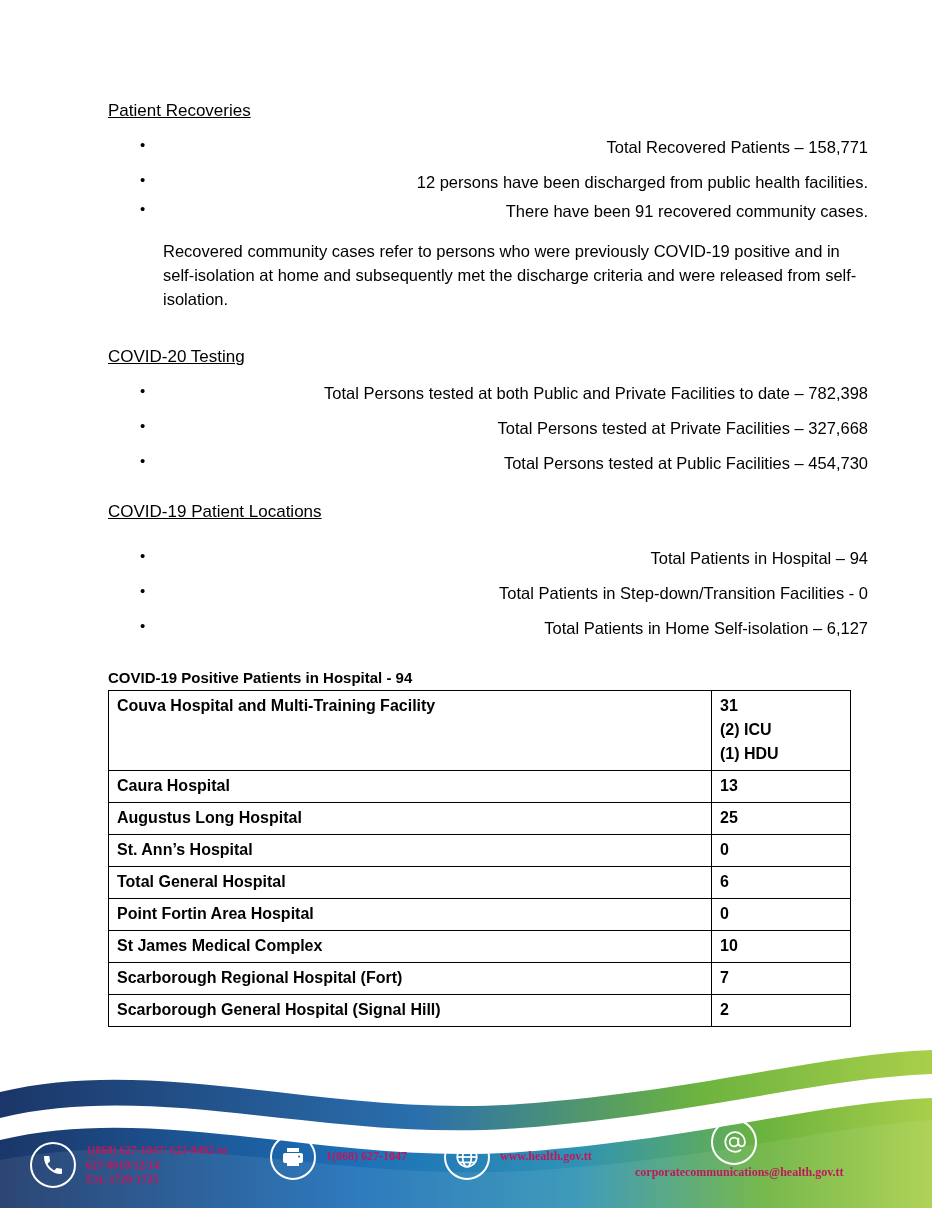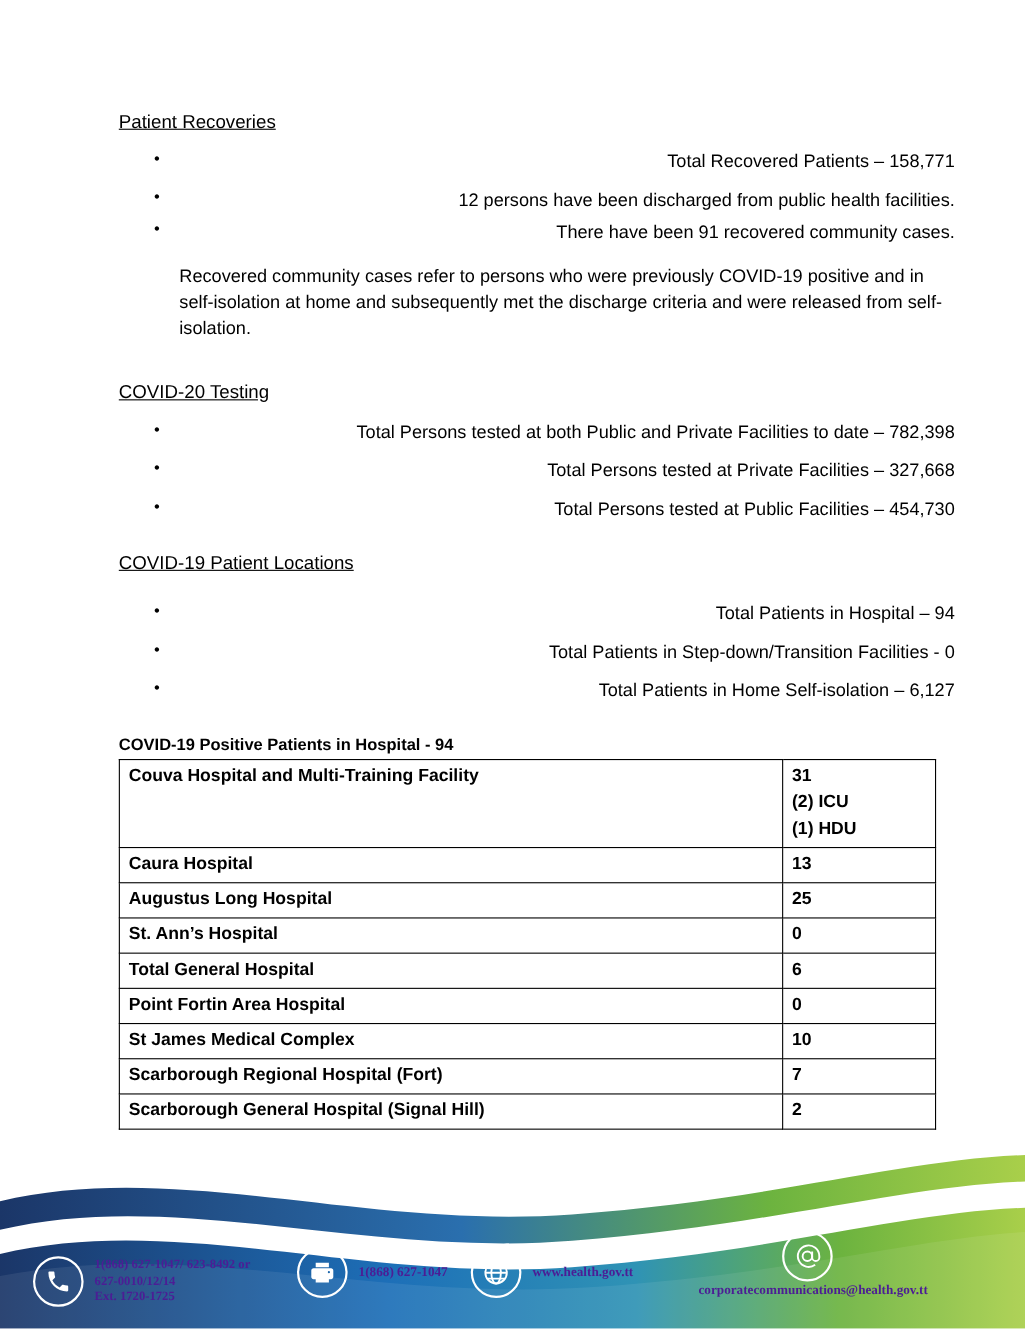--- a/index.html
+++ b/index.html
@@ -128,21 +128,21 @@
     left: 0;
     bottom: 14px;
     width: 932px;
     height: 60px;
   }
 
   .contact {
     position: absolute;
     display: flex;
     align-items: center;
-    color: #4c1d95;
+    color: #be185d;
   }
 
   .contact .circle {
     width: 42px;
     height: 42px;
     border-radius: 50%;
     border: 2px solid #ffffff;
     display: flex;
     align-items: center;
     justify-content: center;
@@ -153,21 +153,21 @@
     margin-left: 10px;
     font-family: "Liberation Serif", serif;
     font-weight: bold;
     font-size: 11.5px;
     line-height: 1.28;
     white-space: pre-line;
   }
 
   .contact.c1 { left: 30px; bottom: 6px; }
   .contact.c2 { left: 270px; bottom: 14px; }
-  .contact.c3 { left: 428px; bottom: 14px; }
+  .contact.c3 { left: 444px; bottom: 14px; }
   .contact.c4 { left: 625px; bottom: 14px; flex-direction: column; }
 
   .contact.c2 .txt, .contact.c3 .txt, .contact.c4 .txt {
     font-size: 12px;
   }
 </style>
 </head>
 <body>
 
 <div class="page">

